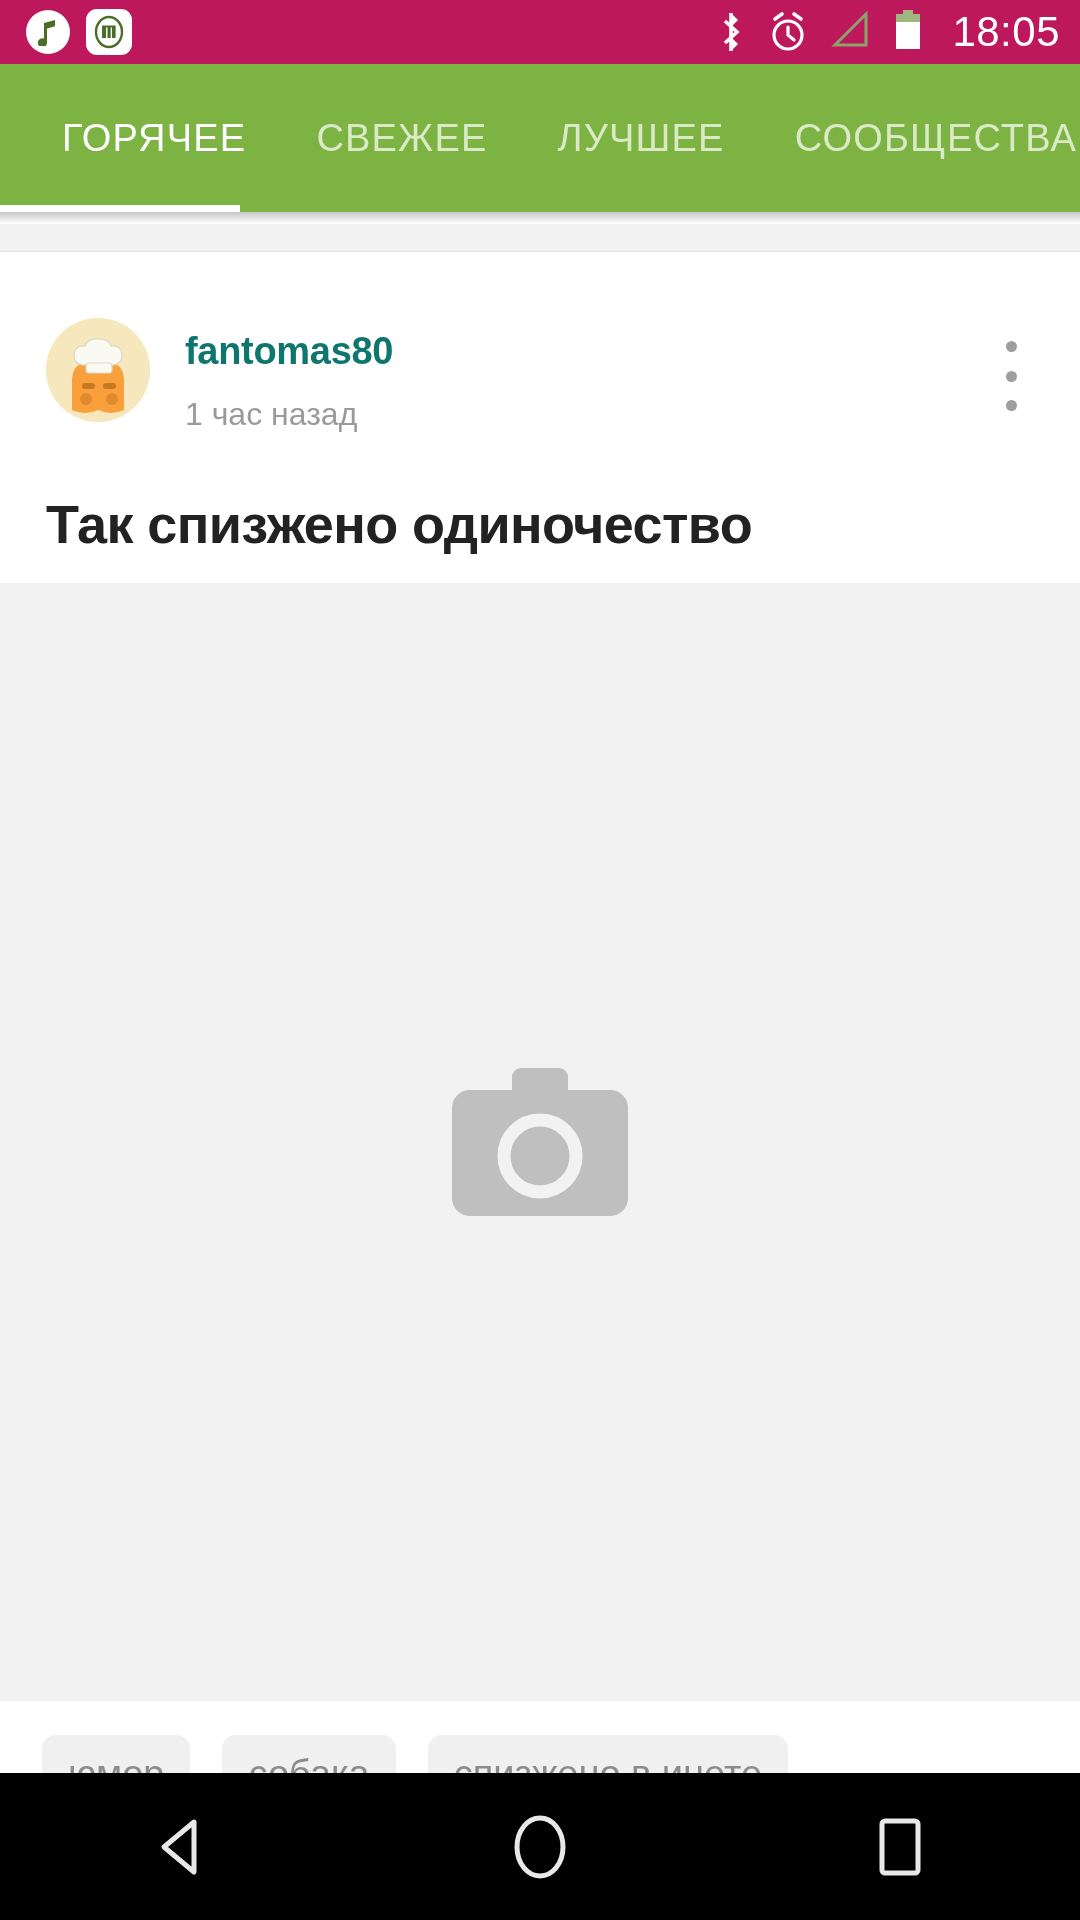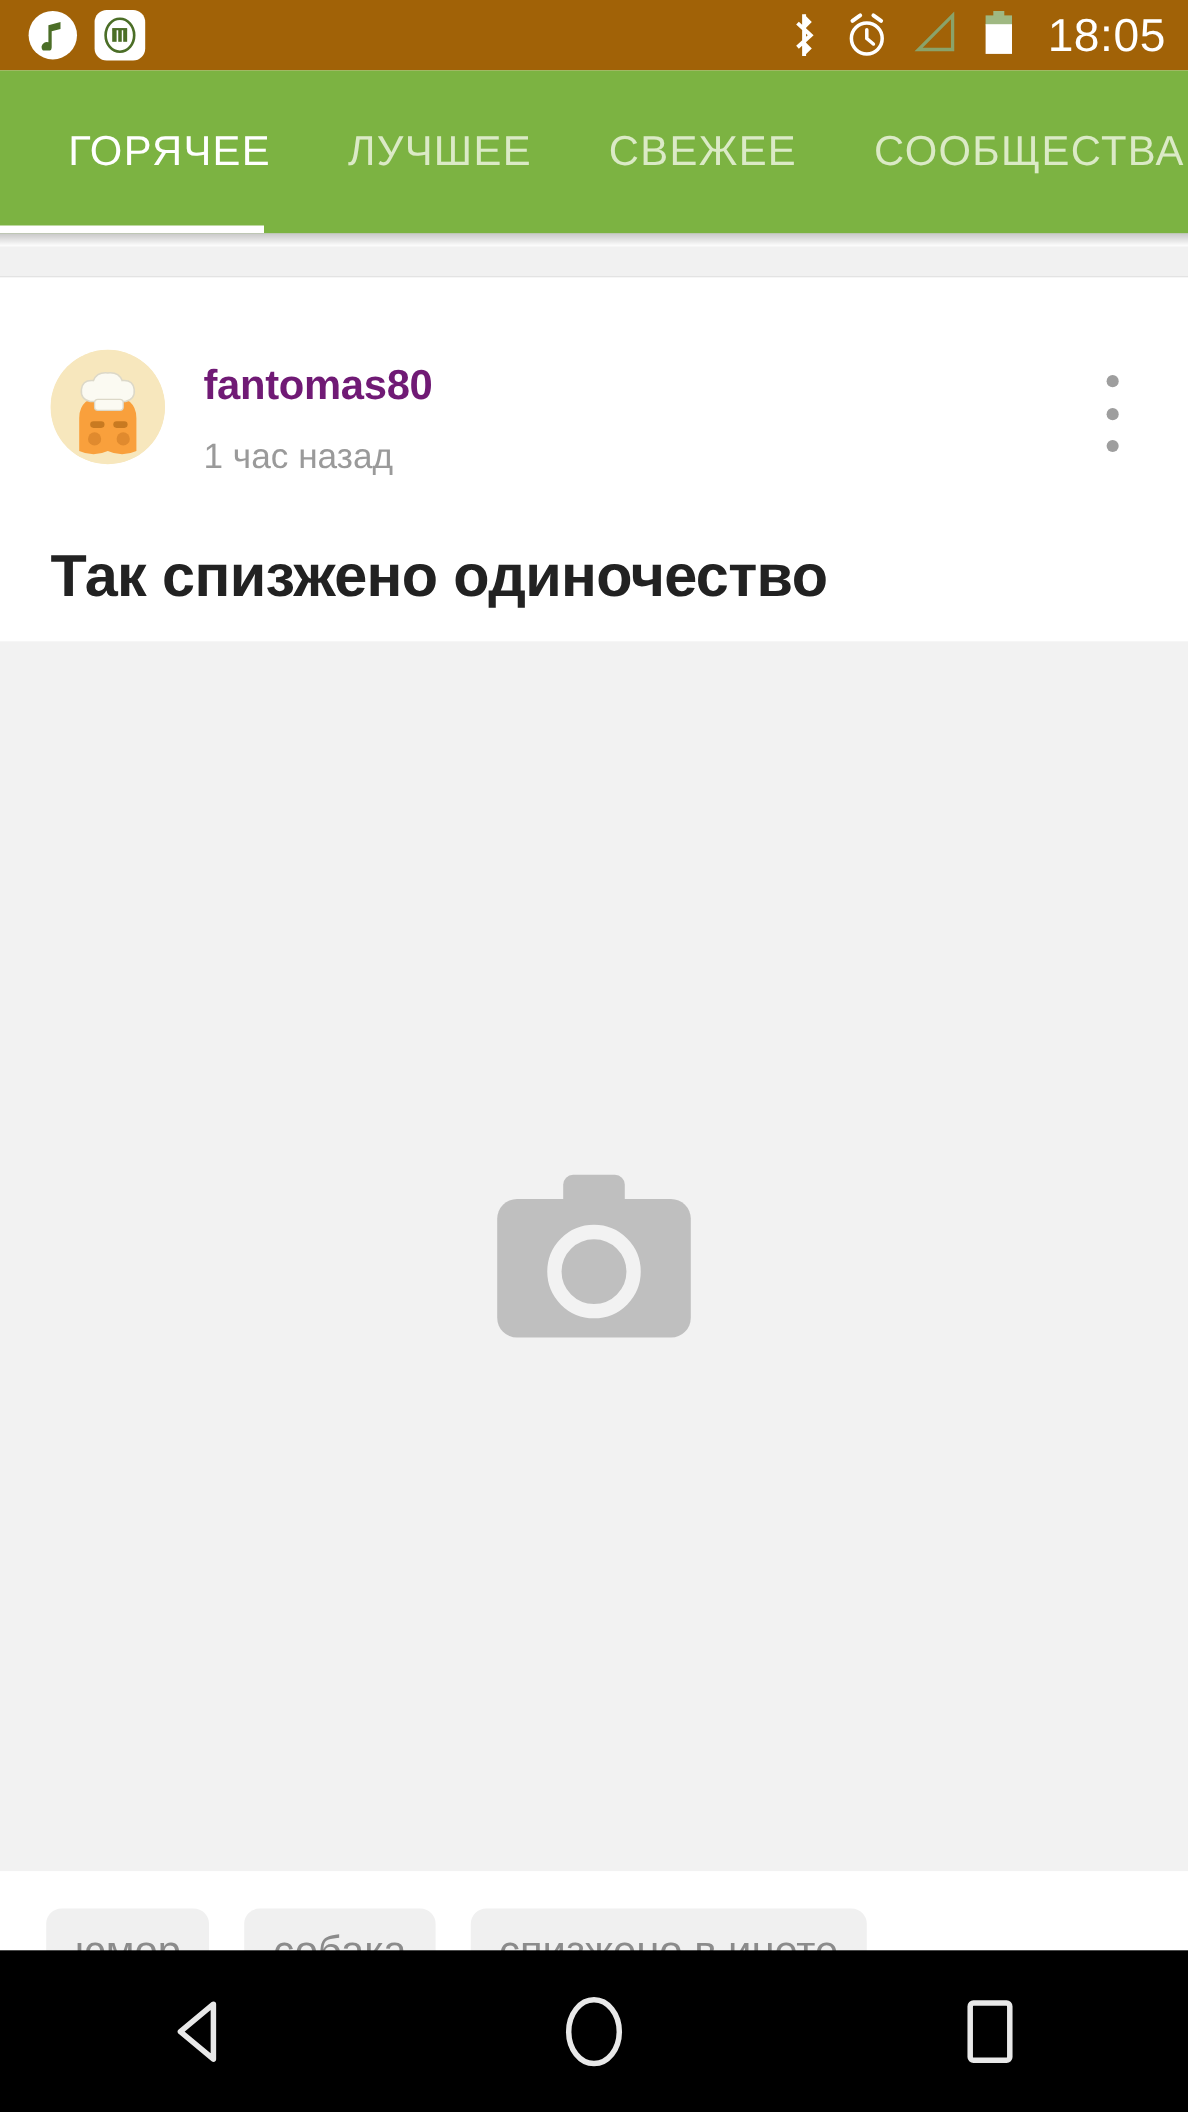--- a/index.html
+++ b/index.html
@@ -16,21 +16,21 @@
     height: 1920px;
     background: #ffffff;
   }
 
   
   .status-bar {
     position: absolute;
     top: 0; left: 0;
     width: 1080px;
     height: 64px;
-    background: #a16207;
+    background: #be185d;
     display: flex;
     align-items: center;
     padding: 0 20px 0 26px;
   }
   .status-left { display: flex; align-items: center; gap: 16px; }
   .status-right {
     margin-left: auto;
     display: flex;
     align-items: center;
     gap: 20px;
@@ -126,21 +126,21 @@
     border-radius: 50%;
     background: #f7e7bd;
     overflow: hidden;
   }
   .author-block {
     position: absolute;
     left: 185px;
     top: 328px;
   }
   .author-name {
-    color: #701a75;
+    color: #0f766e;
     font-size: 38px;
     font-weight: bold;
     letter-spacing: -0.3px;
     line-height: 46px;
   }
   .post-time {
     color: #9a9a9a;
     font-size: 32px;
     font-weight: 400;
     line-height: 48px;
@@ -277,22 +277,22 @@
           <rect x="4" y="14" width="24" height="27" fill="#ffffff"></rect>
         </svg>
       </span>
       <span class="status-time">18:05</span>
     </div>
   </div>
 
   <div class="tab-bar">
     <div class="tab-strip">
       <div class="tab active">ГОРЯЧЕЕ</div>
+      <div class="tab">СВЕЖЕЕ</div>
       <div class="tab">ЛУЧШЕЕ</div>
-      <div class="tab">СВЕЖЕЕ</div>
       <div class="tab">СООБЩЕСТВА</div>
     </div>
     <div class="tab-underline"></div>
   </div>
   <div class="tab-shadow"></div>
   <div class="feed-gap"></div>
 
   <div class="post-card"></div>
 
   <div class="avatar">

